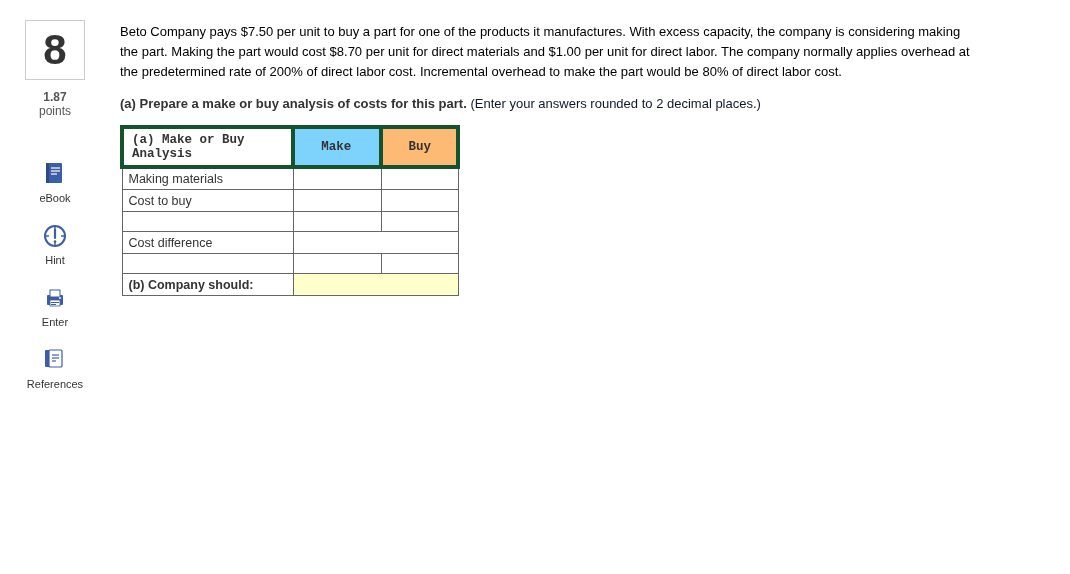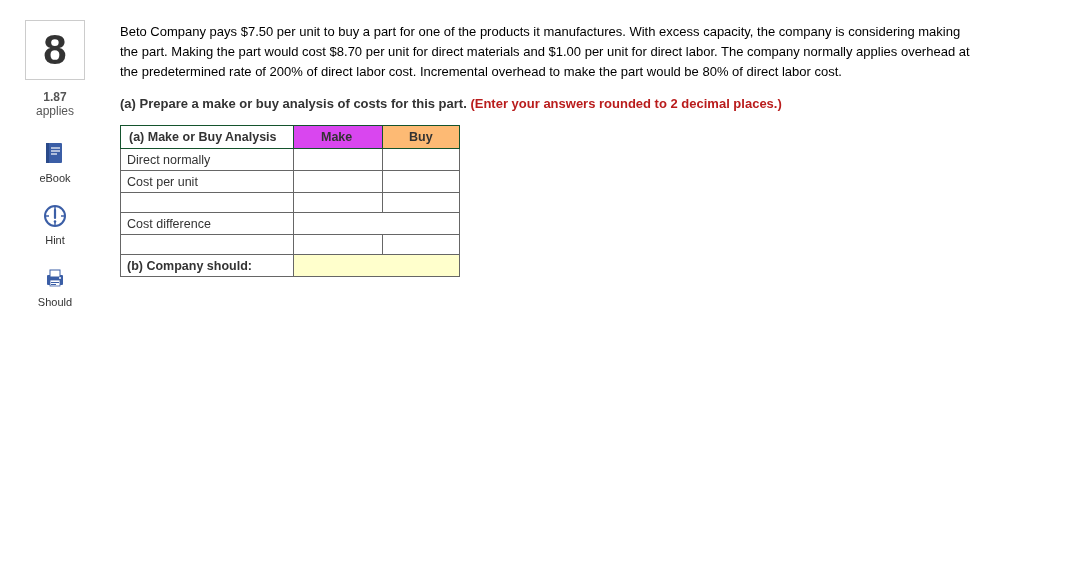--- a/index.html
+++ b/index.html
@@ -33,21 +33,21 @@
       justify-content: center;
       font-size: 42px;
       font-weight: bold;
       color: #333;
       margin-bottom: 10px;
     }
     .points-label {
       font-size: 12px;
       color: #555;
       text-align: center;
-      margin-bottom: 12px;
+      margin-bottom: 32px;
     }
     .points-value {
       font-weight: bold;
     }
     .sidebar-tools {
       display: flex;
       flex-direction: column;
       align-items: center;
       gap: 18px;
       margin-top: 10px;
@@ -82,46 +82,47 @@
       max-width: 860px;
     }
     .instructions {
       font-size: 13px;
       margin-bottom: 14px;
     }
     .instructions b {
       font-weight: bold;
     }
     .bold-blue {
-      font-weight: bold;
-      color: #b91c1c;
+      font-weight: normal;
+      color: #0f172a;
     }
 
     
     .table-wrapper {
       margin-top: 6px;
     }
     .analysis-table {
       border-collapse: collapse;
       width: 340px;
       font-size: 12.5px;
     }
     .analysis-table th {
       background: #fff;
-      border: 1px solid #14532d;
+      border: 4px solid #14532d;
       padding: 4px 8px;
       text-align: center;
       font-weight: bold;
+      font-family: Liberation Mono, monospace;
     }
     .analysis-table th:first-child {
       text-align: left;
       width: 180px;
     }
     .analysis-table th.col-make {
-      background: #d946ef;
+      background: #7dd3fc;
       width: 92px;
       padding-left: 6px;
     }
     .analysis-table th.col-buy {
       background: #fdba74;
       width: 80px;
     }
     .analysis-table td {
       border: 1px solid #666;
       padding: 3px 6px;
@@ -170,21 +171,21 @@
 <body>
 
 <div class="page-container">
 
   <div class="sidebar">
     <div class="question-number-box">
       <span>8</span>
     </div>
     <div class="points-label">
       <span class="points-value">1.87</span><br>
-      <span>applies</span>
+      <span>points</span>
     </div>
 
     <div class="sidebar-tools">
 
       <div class="sidebar-tool">
         <div class="tool-icon">
           <svg width="26" height="26" viewBox="0 0 26 26" fill="none">
             <rect x="4" y="2" width="16" height="20" rx="1" fill="#3b5ea6"></rect>
             <rect x="4" y="2" width="3" height="20" fill="#2a4a8a"></rect>
             <line x1="9" y1="7" x2="18" y2="7" stroke="white" stroke-width="1.2"></line>
@@ -215,23 +216,35 @@
         <div class="tool-icon">
           <svg width="26" height="26" viewBox="0 0 26 26" fill="none">
             <rect x="5" y="10" width="16" height="10" rx="1" fill="#3b5ea6"></rect>
             <rect x="8" y="5" width="10" height="7" fill="white" stroke="#3b5ea6" stroke-width="1"></rect>
             <rect x="8" y="15" width="10" height="6" fill="white" stroke="#3b5ea6" stroke-width="0.8"></rect>
             <rect x="9" y="17" width="8" height="1" fill="#3b5ea6"></rect>
             <rect x="9" y="19" width="5" height="1" fill="#3b5ea6"></rect>
             <circle cx="18" cy="13" r="1" fill="white"></circle>
           </svg>
         </div>
-        <span>Should</span>
+        <span>Enter</span>
       </div>
 
+      <div class="sidebar-tool">
+        <div class="tool-icon">
+          <svg width="26" height="26" viewBox="0 0 26 26" fill="none">
+            <rect x="3" y="3" width="13" height="17" rx="1" fill="#3b5ea6"></rect>
+            <rect x="7" y="3" width="13" height="17" rx="1" fill="white" stroke="#3b5ea6" stroke-width="1.2"></rect>
+            <line x1="10" y1="8" x2="17" y2="8" stroke="#3b5ea6" stroke-width="1.2"></line>
+            <line x1="10" y1="11" x2="17" y2="11" stroke="#3b5ea6" stroke-width="1.2"></line>
+            <line x1="10" y1="14" x2="14" y2="14" stroke="#3b5ea6" stroke-width="1.2"></line>
+          </svg>
+        </div>
+        <span>References</span>
+      </div>
     </div>
   </div>
 
   <div class="main-content">
     <p class="question-text">Beto Company pays $7.50 per unit to buy a part for one of the products it manufactures. With excess capacity, the company is considering making the part. Making the part would cost $8.70 per unit for direct materials and $1.00 per unit for direct labor. The company normally applies overhead at the predetermined rate of 200% of direct labor cost. Incremental overhead to make the part would be 80% of direct labor cost.</p>
 
     <div class="instructions">
       <p>
         <b><span>(a) Prepare a make or buy analysis of costs for this part.</span></b>
         <span class="bold-blue">(Enter your answers rounded to 2 decimal places.)</span>
@@ -243,33 +256,33 @@
         <thead>
           <tr>
             <th>(a) Make or Buy Analysis</th>
             <th class="col-make">Make</th>
             <th class="col-buy">Buy</th>
           </tr>
         </thead>
         <tbody>
 
           <tr>
-            <td class="row-label">Direct normally</td>
+            <td class="row-label">Making materials</td>
             <td class="input-cell"><input type="text" style=""></td>
             <td class="input-cell"><input type="text" style=""></td>
           </tr>
 
 
 
-
           <tr>
-            <td class="row-label">Cost per unit</td>
+            <td class="row-label">Cost to buy</td>
             <td class="input-cell"><input type="text" style=""></td>
             <td class="input-cell"><input type="text" style=""></td>
           </tr>
+
 
           <tr class="empty-row">
             <td></td>
             <td></td>
             <td></td>
           </tr>
 
           <tr>
             <td class="cost-diff-label">Cost difference</td>
             <td class="input-cell" colspan="2"><input type="text" style="width: 100%;"></td>

